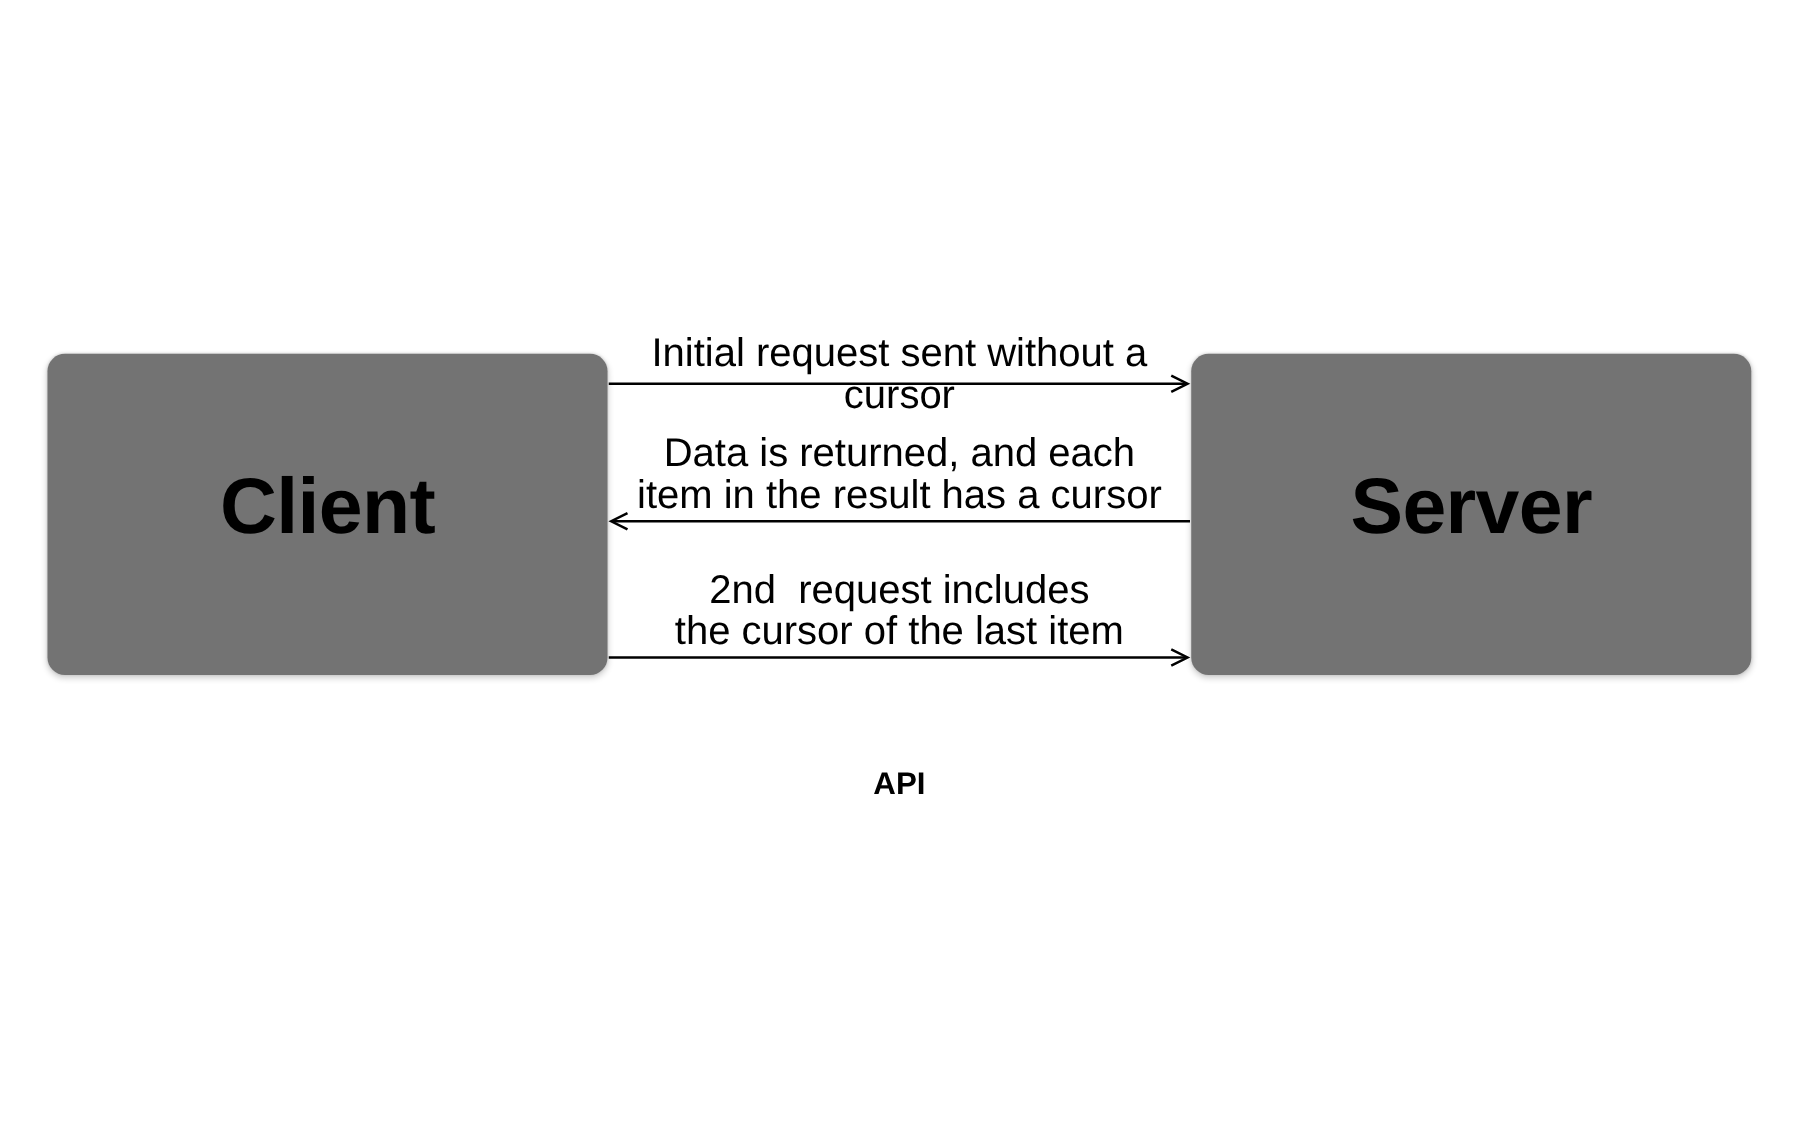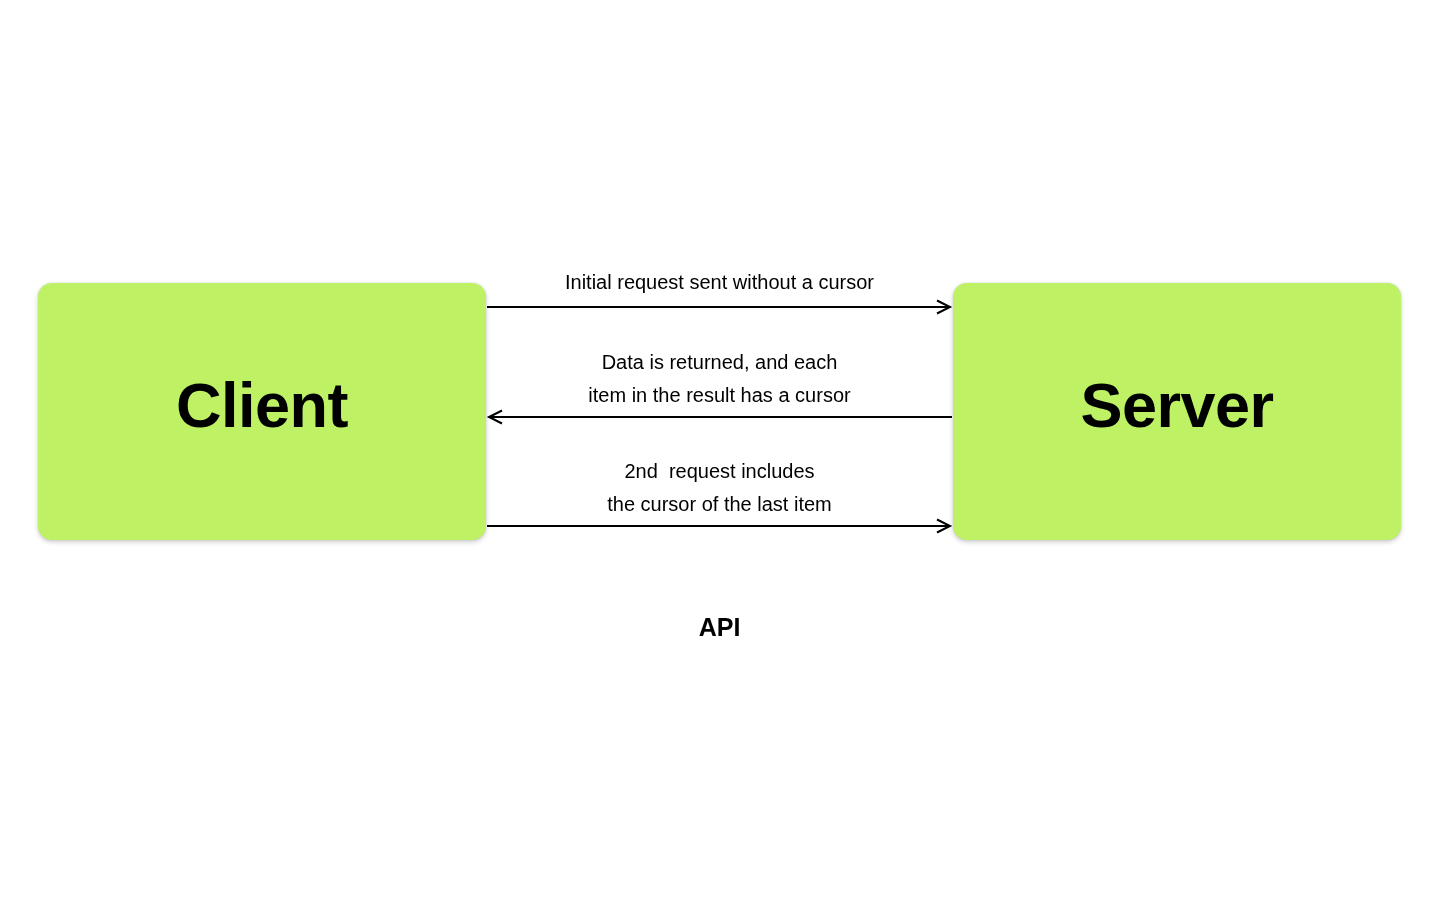--- a/index.html
+++ b/index.html
@@ -16,21 +16,21 @@
     overflow: hidden;
   }
   .canvas {
     position: absolute;
     inset: 0;
   }
   .node {
     position: absolute;
     width: 448px;
     height: 257px;
-    background: #bef264;
+    background: #737373;
     border-radius: 14px;
     box-shadow: 0 2px 5px rgba(0,0,0,0.20), 0 0 2px rgba(0,0,0,0.10);
     display: flex;
     align-items: center;
     justify-content: center;
   }
   #client-box { left: 38px; top: 283px; }
   #server-box { left: 953px; top: 283px; text-align: center; }
   .node-label {
     font-size: 63px;
@@ -43,21 +43,21 @@
     left: 486px;
     top: 0;
     width: 467px;
     height: 900px;
   }
   .msg-label {
     position: absolute;
     left: 0;
     width: 100%;
     text-align: center;
-    font-size: 20px;
+    font-size: 32px;
     line-height: 33px;
     white-space: pre-wrap;
   }
   #msg-label-1 { top: 266px; }
   #msg-label-2 { top: 346px; }
   #msg-label-3 { top: 455px; }
   .arrow {
     position: absolute;
     left: 0;
     display: block;

